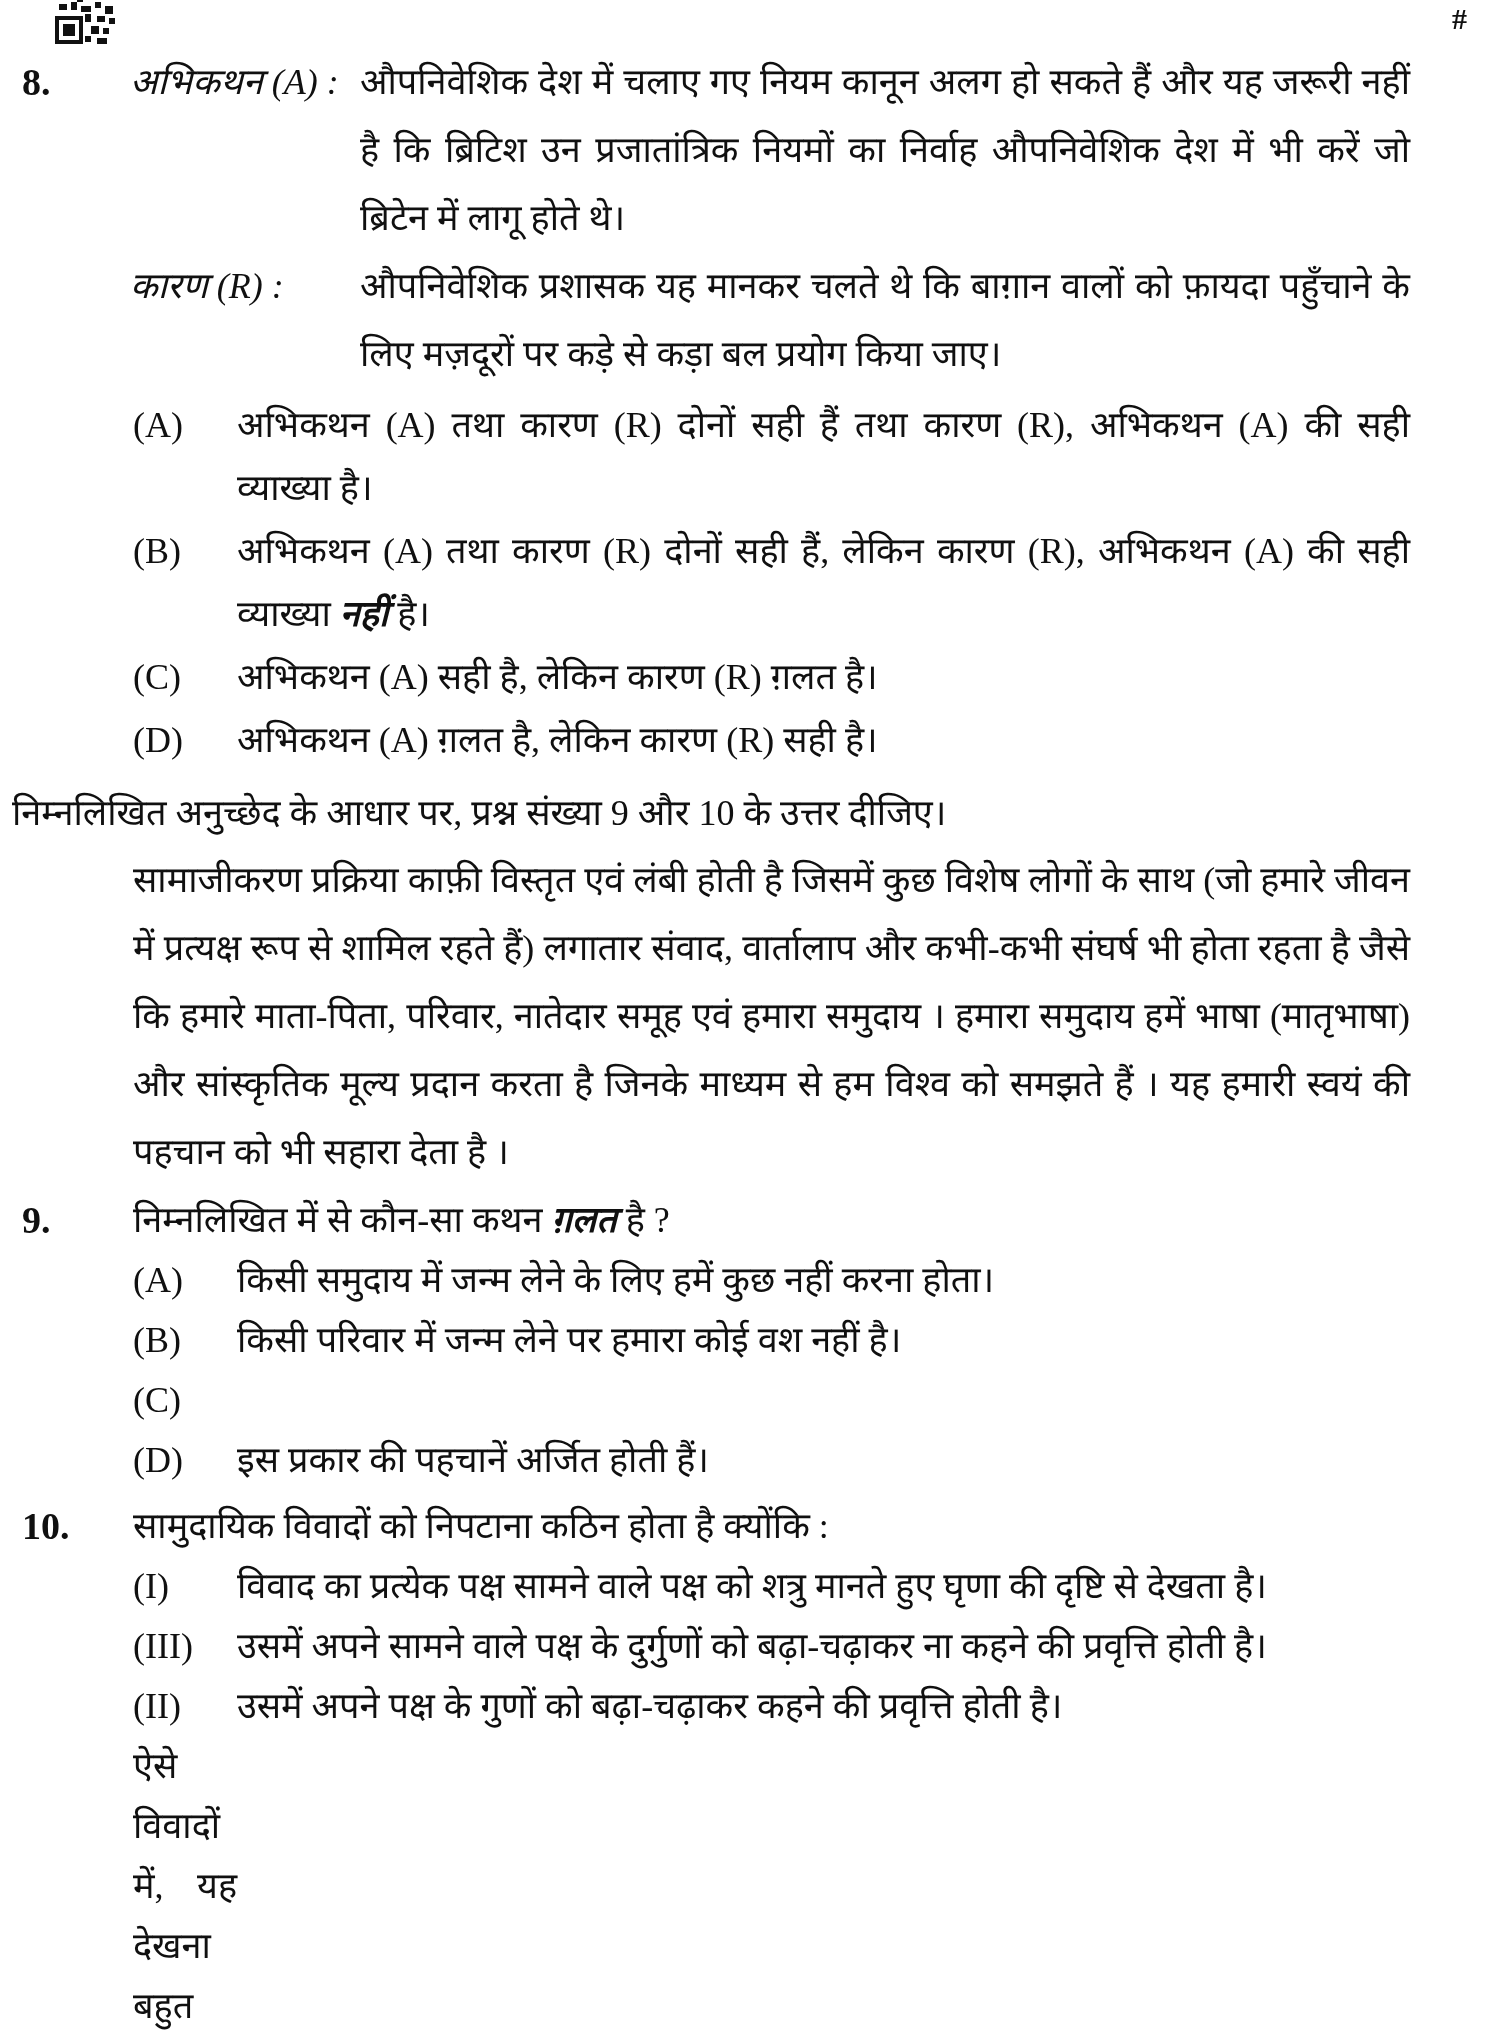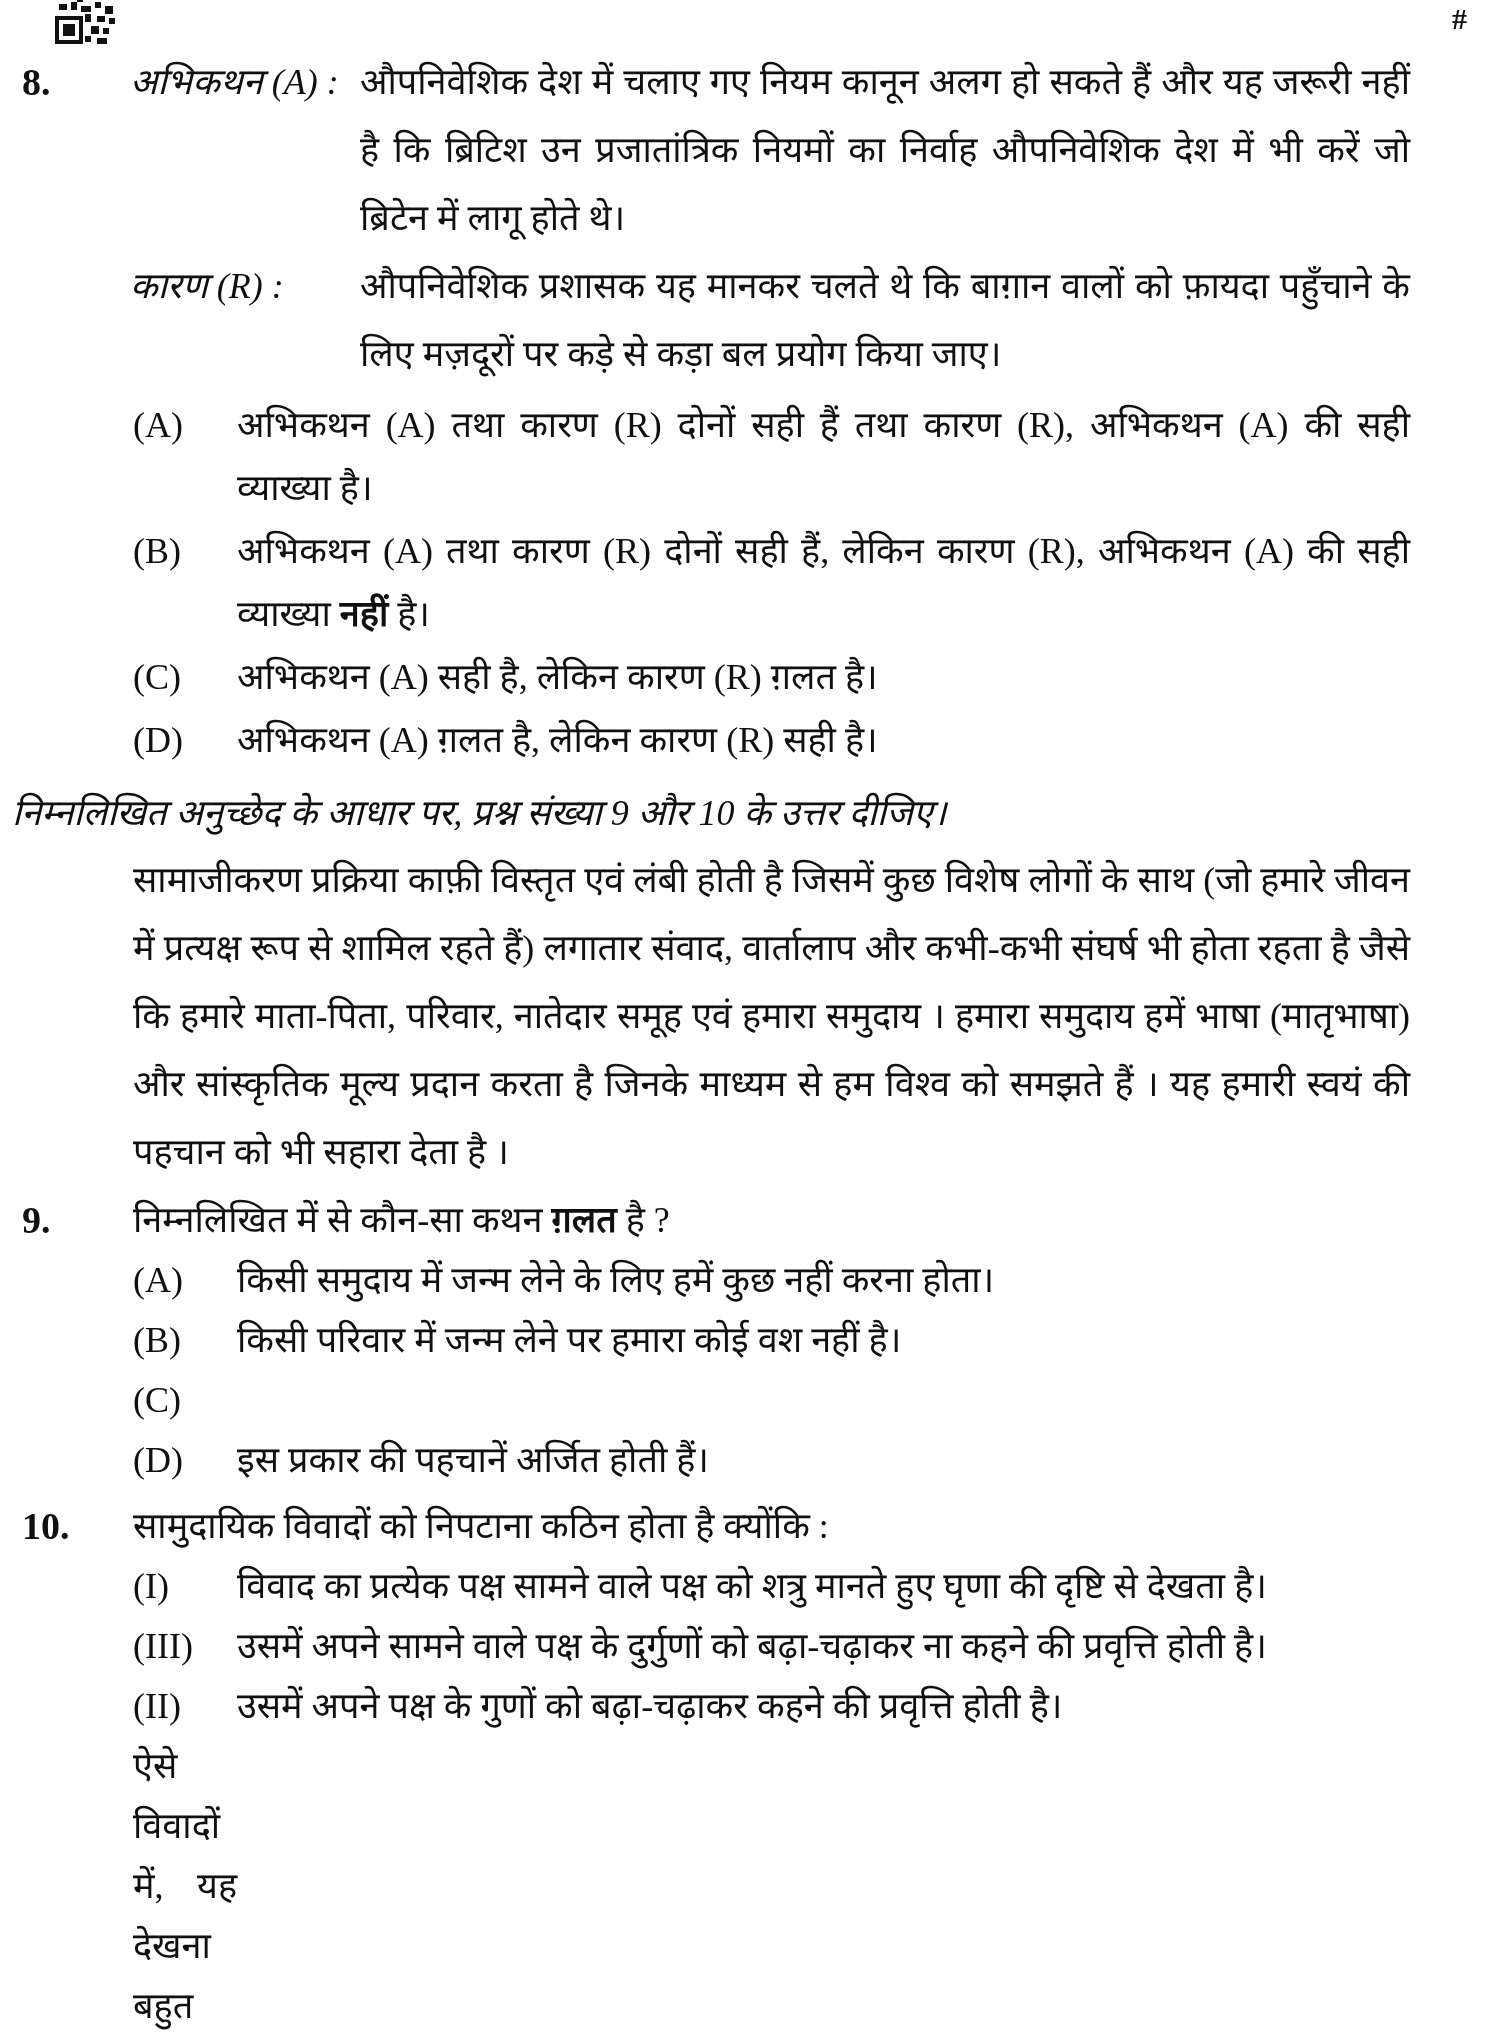--- a/index.html
+++ b/index.html
@@ -15,23 +15,23 @@
 
   .row-head { display:grid; grid-template-columns:108px 230px 1fr; }
   .qnum { font-weight:700; font-size:38px; line-height:68px; }
   .qlabel { font-style:italic; line-height:68px; white-space:nowrap; }
   .assert-text { text-align:justify; line-height:68px; }
 
   .opt-row { display:grid; grid-template-columns:111px 104px 1fr; line-height:60px; }
   .opt-row.q8 { line-height:63px; }
   .olabel { }
   .otext { text-align:justify; }
-  .em-bold { font-weight:700; }
+  .em-bold { font-weight:700; font-style:italic; }
 
-  .intro-line { margin-left:-10px; margin-top:8px; font-style:italic; line-height:66px; }
+  .intro-line { margin-left:-10px; margin-top:8px; line-height:66px; }
   .passage-body { margin-left:111px; margin-top:0; text-align:justify; line-height:68px; }
 
   .qtitle-row { display:grid; grid-template-columns:111px 1fr; line-height:60px; }
   .sec-q9 { margin-top:4px; }
   .sec-q10 { margin-top:6px; }
   .q8-opts { margin-top:6px; }
 
   .closing-q { margin-left:63px; margin-top:4px; line-height:60px; }
   .opts-label { margin-left:52px; line-height:50px; font-weight:700; }
   .grid-opts { margin-left:83px; display:grid; grid-template-columns:132px 556px 116px 1fr; line-height:46px; }

